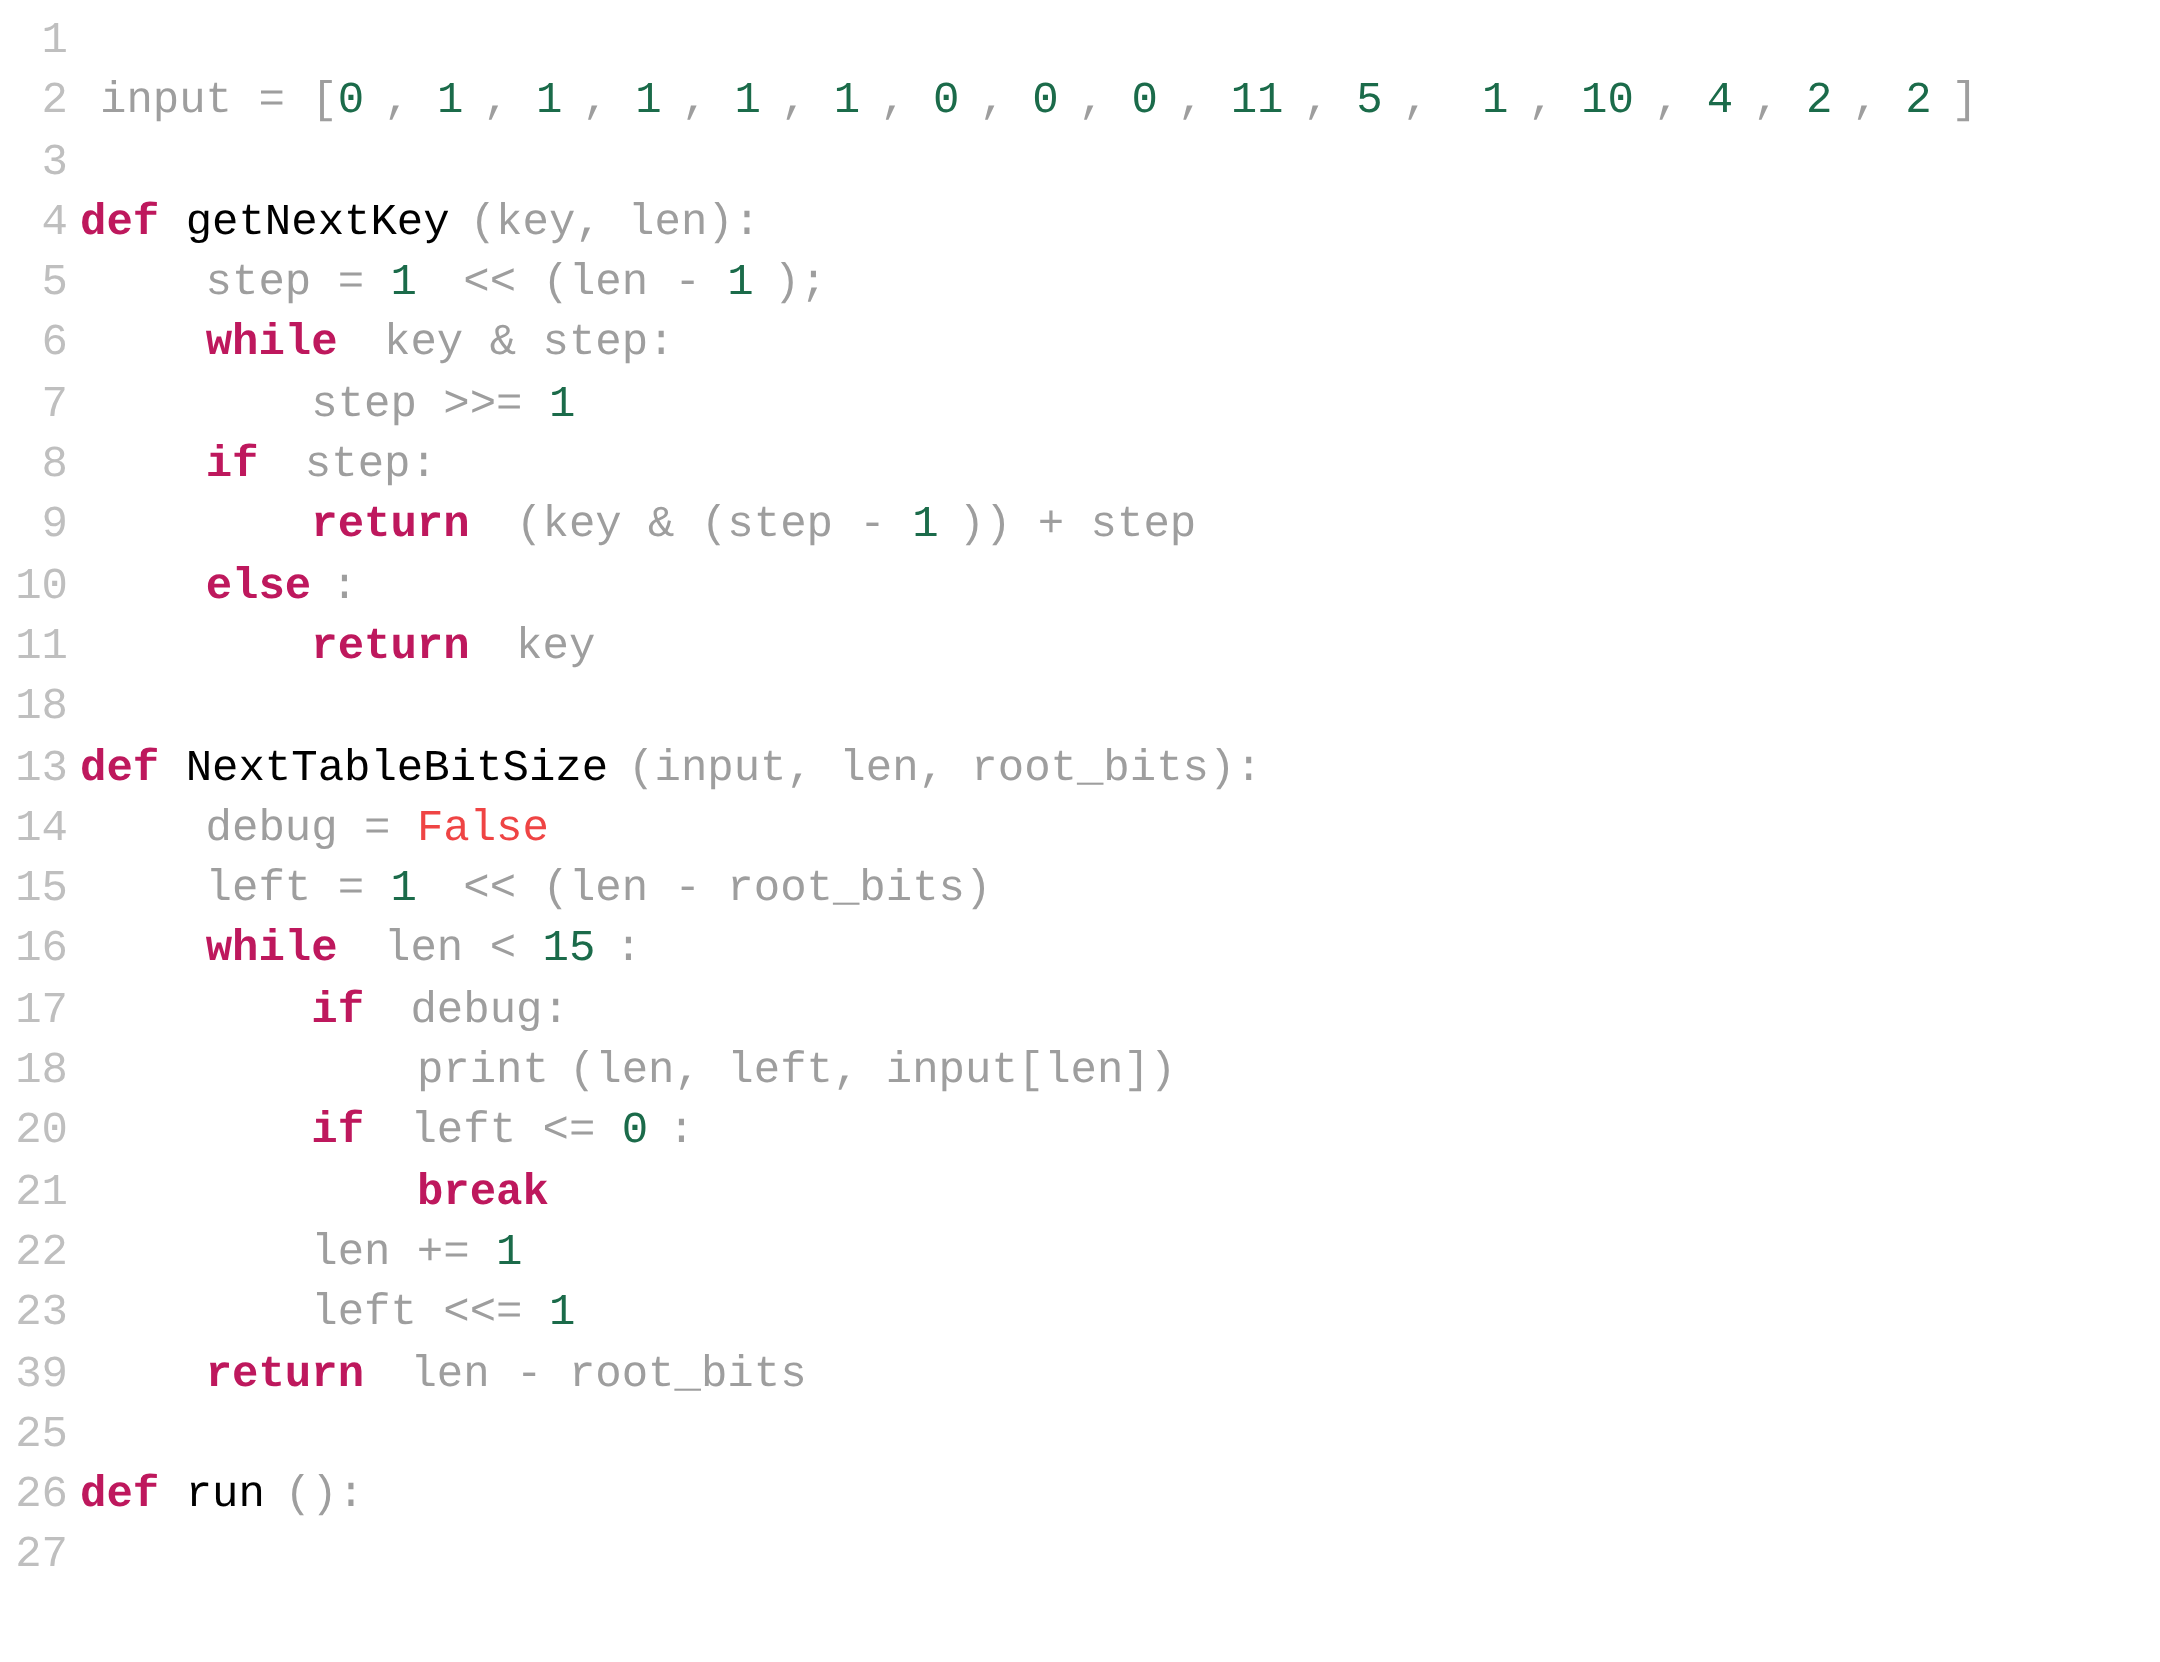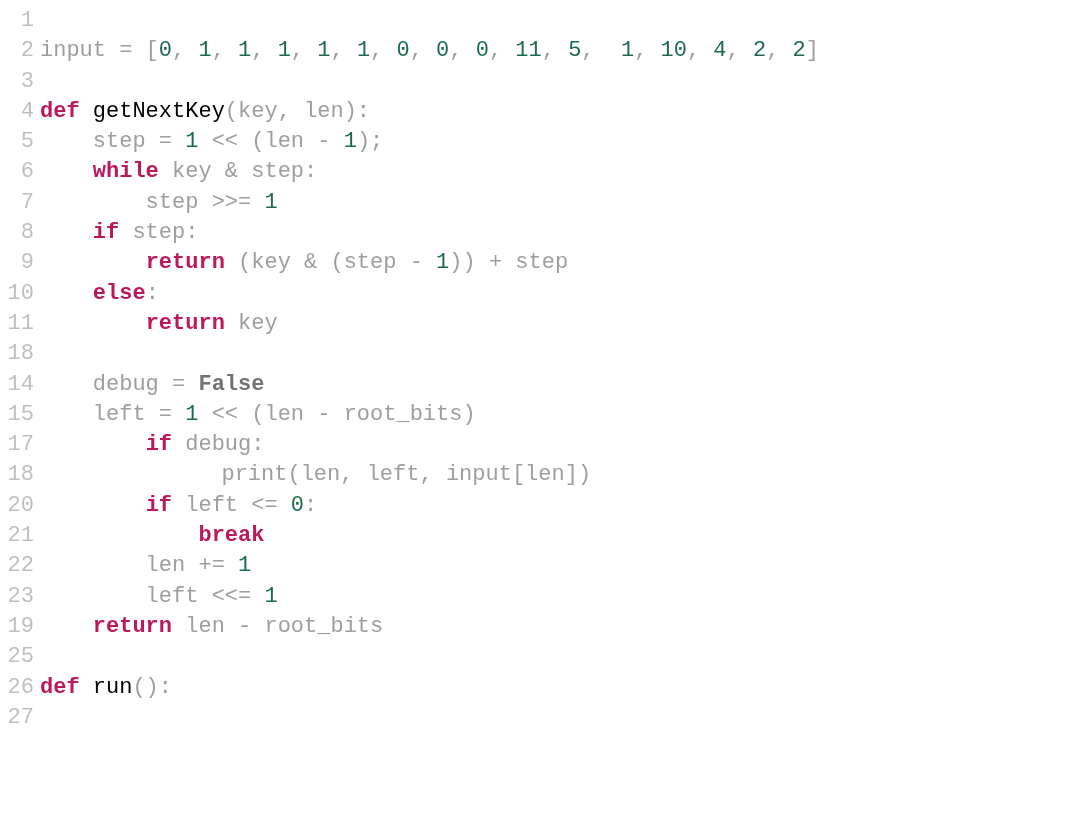--- a/index.html
+++ b/index.html
@@ -28,46 +28,48 @@
     padding-right: 6px;
     user-select: none;
   }
   .code {
     flex: 1;
     color: #9e9e9e; 
   }
   
   .tk-kw   { color: #be185d; font-weight: 600; } 
   .tk-fn   { color: #000000; } 
-  .tk-id   { color: #9e9e9e; } 
+  .tk-id   { color: #9e9e9e; margin-left: 10px; } 
   .tk-num  { color: #1b6b4a; } 
-  .tk-bool { color: #737373; font-weight: 700; } 
-  .tk-call { color: #9e9e9e; margin-left: 23px; } 
+  .tk-bool { color: #ef4444; font-weight: 400; } 
+  .tk-call { color: #9e9e9e; } 
 </style>
 </head>
 <body>
 
 <div class="editor" id="editor">
     <div class="line"><div class="gutter">1</div><div class="code"></div></div>
     <div class="line"><div class="gutter">2</div><div class="code"><span class="tk-id">input = [</span><span class="tk-num">0</span><span class="tk-id">, </span><span class="tk-num">1</span><span class="tk-id">, </span><span class="tk-num">1</span><span class="tk-id">, </span><span class="tk-num">1</span><span class="tk-id">, </span><span class="tk-num">1</span><span class="tk-id">, </span><span class="tk-num">1</span><span class="tk-id">, </span><span class="tk-num">0</span><span class="tk-id">, </span><span class="tk-num">0</span><span class="tk-id">, </span><span class="tk-num">0</span><span class="tk-id">, </span><span class="tk-num">11</span><span class="tk-id">, </span><span class="tk-num">5</span><span class="tk-id">,  </span><span class="tk-num">1</span><span class="tk-id">, </span><span class="tk-num">10</span><span class="tk-id">, </span><span class="tk-num">4</span><span class="tk-id">, </span><span class="tk-num">2</span><span class="tk-id">, </span><span class="tk-num">2</span><span class="tk-id">]</span></div></div>
     <div class="line"><div class="gutter">3</div><div class="code"></div></div>
     <div class="line"><div class="gutter">4</div><div class="code"><span class="tk-kw">def </span><span class="tk-fn">getNextKey</span><span class="tk-id">(key, len):</span></div></div>
     <div class="line"><div class="gutter">5</div><div class="code"><span class="tk-id">    step = </span><span class="tk-num">1</span><span class="tk-id"> &lt;&lt; (len - </span><span class="tk-num">1</span><span class="tk-id">);</span></div></div>
     <div class="line"><div class="gutter">6</div><div class="code"><span class="tk-id">    </span><span class="tk-kw">while </span><span class="tk-id">key &amp; step:</span></div></div>
     <div class="line"><div class="gutter">7</div><div class="code"><span class="tk-id">        step &gt;&gt;= </span><span class="tk-num">1</span></div></div>
     <div class="line"><div class="gutter">8</div><div class="code"><span class="tk-id">    </span><span class="tk-kw">if </span><span class="tk-id">step:</span></div></div>
     <div class="line"><div class="gutter">9</div><div class="code"><span class="tk-id">        </span><span class="tk-kw">return </span><span class="tk-id">(key &amp; (step - </span><span class="tk-num">1</span><span class="tk-id">)) + step</span></div></div>
     <div class="line"><div class="gutter">10</div><div class="code"><span class="tk-id">    </span><span class="tk-kw">else</span><span class="tk-id">:</span></div></div>
     <div class="line"><div class="gutter">11</div><div class="code"><span class="tk-id">        </span><span class="tk-kw">return </span><span class="tk-id">key</span></div></div>
     <div class="line"><div class="gutter">18</div><div class="code"></div></div>
+    <div class="line"><div class="gutter">13</div><div class="code"><span class="tk-kw">def </span><span class="tk-fn">NextTableBitSize</span><span class="tk-id">(input, len, root_bits):</span></div></div>
     <div class="line"><div class="gutter">14</div><div class="code"><span class="tk-id">    debug = </span><span class="tk-bool">False</span></div></div>
     <div class="line"><div class="gutter">15</div><div class="code"><span class="tk-id">    left = </span><span class="tk-num">1</span><span class="tk-id"> &lt;&lt; (len - root_bits)</span></div></div>
+    <div class="line"><div class="gutter">16</div><div class="code"><span class="tk-id">    </span><span class="tk-kw">while </span><span class="tk-id">len &lt; </span><span class="tk-num">15</span><span class="tk-id">:</span></div></div>
     <div class="line"><div class="gutter">17</div><div class="code"><span class="tk-id">        </span><span class="tk-kw">if </span><span class="tk-id">debug:</span></div></div>
     <div class="line"><div class="gutter">18</div><div class="code"><span class="tk-id">            </span><span class="tk-call">print</span><span class="tk-id">(len, left, input[len])</span></div></div>
     <div class="line"><div class="gutter">20</div><div class="code"><span class="tk-id">        </span><span class="tk-kw">if </span><span class="tk-id">left &lt;= </span><span class="tk-num">0</span><span class="tk-id">:</span></div></div>
     <div class="line"><div class="gutter">21</div><div class="code"><span class="tk-id">            </span><span class="tk-kw">break</span></div></div>
     <div class="line"><div class="gutter">22</div><div class="code"><span class="tk-id">        len += </span><span class="tk-num">1</span></div></div>
     <div class="line"><div class="gutter">23</div><div class="code"><span class="tk-id">        left &lt;&lt;= </span><span class="tk-num">1</span></div></div>
-    <div class="line"><div class="gutter">19</div><div class="code"><span class="tk-id">    </span><span class="tk-kw">return </span><span class="tk-id">len - root_bits</span></div></div>
+    <div class="line"><div class="gutter">39</div><div class="code"><span class="tk-id">    </span><span class="tk-kw">return </span><span class="tk-id">len - root_bits</span></div></div>
     <div class="line"><div class="gutter">25</div><div class="code"></div></div>
     <div class="line"><div class="gutter">26</div><div class="code"><span class="tk-kw">def </span><span class="tk-fn">run</span><span class="tk-id">():</span></div></div>
     <div class="line"><div class="gutter">27</div><div class="code"></div></div>
   </div>
 
 </body></html>

